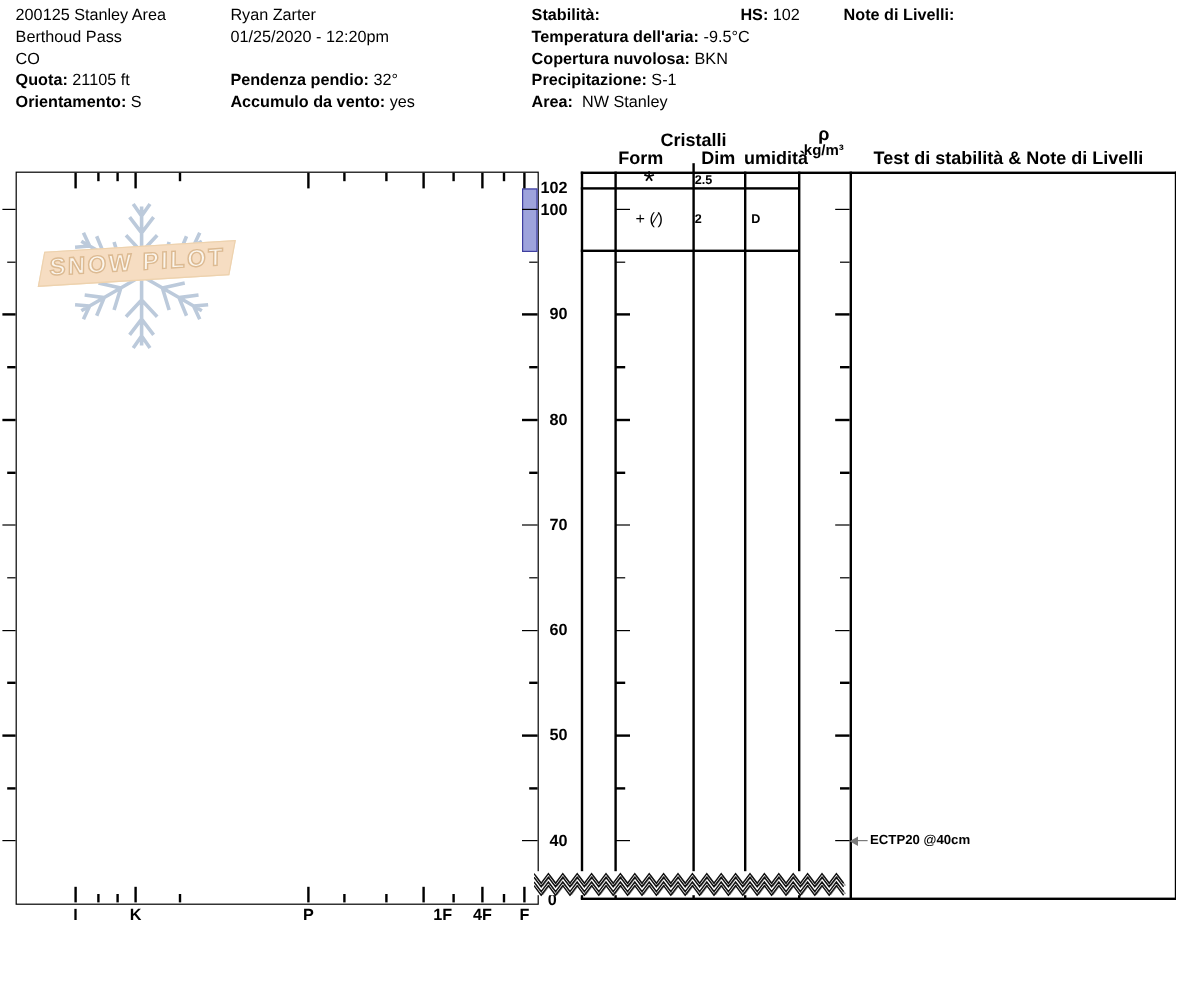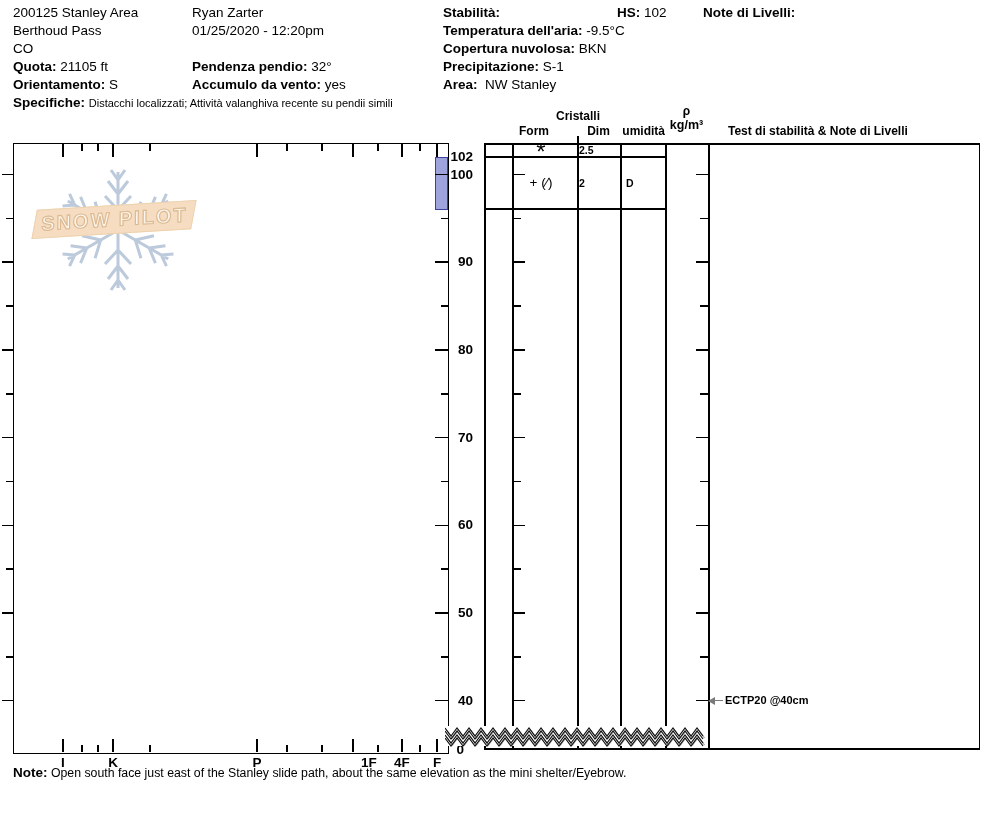--- a/index.html
+++ b/index.html
@@ -4,21 +4,21 @@
 <style>
   html,body{margin:0;padding:0;background:#fff;}
   .page{position:relative;width:994px;height:840px;background:#fff;overflow:hidden;
         font-family:"Liberation Sans","DejaVu Sans",sans-serif;color:#000;}
   .abs{position:absolute;}
   .h13{position:absolute;font-size:13.5px;line-height:18px;white-space:nowrap;}
   .h13 b{font-weight:bold;}
   .small11{font-size:11px;}
   .hline{position:absolute;background:#000;height:1.5px;}
   .vline{position:absolute;background:#000;width:1.5px;}
-  .colhdr{position:absolute;font-weight:bold;font-size:12px;white-space:nowrap;}
+  .colhdr{position:absolute;font-weight:bold;font-size:15px;white-space:nowrap;}
   .depth-label{position:absolute;font-weight:bold;font-size:13.5px;line-height:16px;text-align:right;}
   .hard-label{position:absolute;font-weight:bold;font-size:13.5px;line-height:15px;text-align:center;}
   .tick{position:absolute;background:#000;}
   .cell-sm{position:absolute;font-weight:bold;font-size:10.5px;line-height:13px;white-space:nowrap;}
   .form-star{position:absolute;font-size:24px;line-height:24px;text-align:center;}
   .form-txt{position:absolute;font-size:13.5px;line-height:14px;text-align:center;white-space:nowrap;}
   .ect-text{position:absolute;font-weight:bold;font-size:11px;line-height:13px;white-space:nowrap;}
   .note-line{position:absolute;font-size:12.3px;line-height:16px;white-space:nowrap;}
   .note-line b{font-size:13.5px;}
   .banner{position:absolute;left:34px;top:205px;width:158px;height:27px;
@@ -35,23 +35,20 @@
 <div class="page">
 
   <div class="h13" style="left:13px;top:4px">200125 Stanley Area</div>
   <div class="h13" style="left:13px;top:22px">Berthoud Pass</div>
   <div class="h13" style="left:13px;top:40px">CO</div>
   <div class="h13" style="left:13px;top:58px">
     <b>Quota:</b> <span>21105 ft</span>
   </div>
   <div class="h13" style="left:13px;top:76px">
     <b>Orientamento:</b> <span>S</span>
-  </div>
-  <div class="h13" style="left:13px;top:94px">
-    <b>Specifiche:</b> <span class="small11">Distacchi localizzati;  Attività valanghiva recente su pendii simili</span>
   </div>
 
   <div class="h13" style="left:192px;top:4px">Ryan Zarter</div>
   <div class="h13" style="left:192px;top:22px">01/25/2020 - 12:20pm</div>
   <div class="h13" style="left:192px;top:58px">
     <b>Pendenza pendio:</b> <span>32°</span>
   </div>
   <div class="h13" style="left:192px;top:76px">
     <b>Accumulo da vento:</b> <span>yes</span>
   </div>
@@ -232,17 +229,14 @@
         <polyline points="0,3 6,11 12,3 18,11 24,3 30,11 36,3 42,11 48,3 54,11 60,3 66,11 72,3 78,11 84,3 90,11 96,3 102,11 108,3 114,11 120,3 126,11 132,3 138,11 144,3 150,11 156,3 162,11 168,3 174,11 180,3 186,11 192,3 198,11 204,3 210,11 216,3 222,11 228,3 234,11 240,3 246,11 252,3 258,11" transform="translate(0,3)" fill="none" stroke="#111" stroke-width="1.2"></polyline>
         <polyline points="0,10 6,18 12,10 18,18 24,10 30,18 36,10 42,18 48,10 54,18 60,10 66,18 72,10 78,18 84,10 90,18 96,10 102,18 108,10 114,18 120,10 126,18 132,10 138,18 144,10 150,18 156,10 162,18 168,10 174,18 180,10 186,18 192,10 198,18 204,10 210,18 216,10 222,18 228,10 234,18 240,10 246,18 252,10 258,18" transform="translate(1.5,2)" fill="none" stroke="#9a9a9a" stroke-width="1.2"></polyline>
         <polyline points="0,10 6,18 12,10 18,18 24,10 30,18 36,10 42,18 48,10 54,18 60,10 66,18 72,10 78,18 84,10 90,18 96,10 102,18 108,10 114,18 120,10 126,18 132,10 138,18 144,10 150,18 156,10 162,18 168,10 174,18 180,10 186,18 192,10 198,18 204,10 210,18 216,10 222,18 228,10 234,18 240,10 246,18 252,10 258,18" transform="translate(0,0)" fill="none" stroke="#111" stroke-width="1.2"></polyline>
         <polyline points="0,10 6,18 12,10 18,18 24,10 30,18 36,10 42,18 48,10 54,18 60,10 66,18 72,10 78,18 84,10 90,18 96,10 102,18 108,10 114,18 120,10 126,18 132,10 138,18 144,10 150,18 156,10 162,18 168,10 174,18 180,10 186,18 192,10 198,18 204,10 210,18 216,10 222,18 228,10 234,18 240,10 246,18 252,10 258,18" transform="translate(0,3)" fill="none" stroke="#111" stroke-width="1.2"></polyline>
       </svg>
       <div style="left:710px;top:700.05px;width:13px;height:1.3px;background:#7a7a7a;position:absolute"></div>
       <div style="left:708px;top:696.6999999999999px;width:0;height:0;border-top:4px solid transparent;border-bottom:4px solid transparent;border-right:7px solid #7a7a7a;position:absolute"></div>
       <div class="ect-text" style="left:725px;top:694.1999999999999px">ECTP20 @40cm</div>
     </div>
 
-  <div class="note-line" style="left:13px;top:765px">
-    <b>Note:</b> <span>Open south face just east of the Stanley slide path, about the same elevation as the mini shelter/Eyebrow.</span>
-  </div>
 
 </div>
 
 </body></html>

